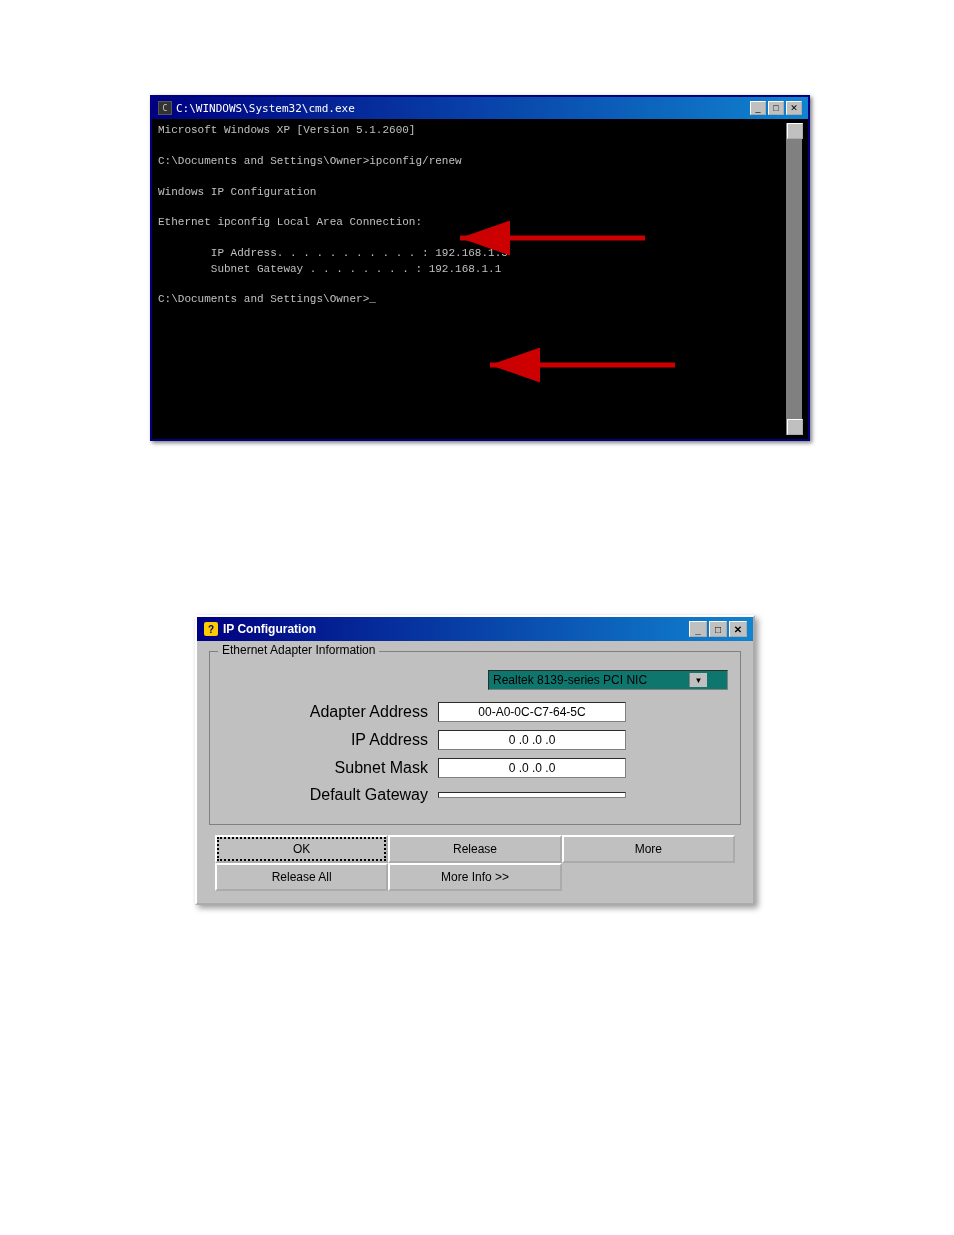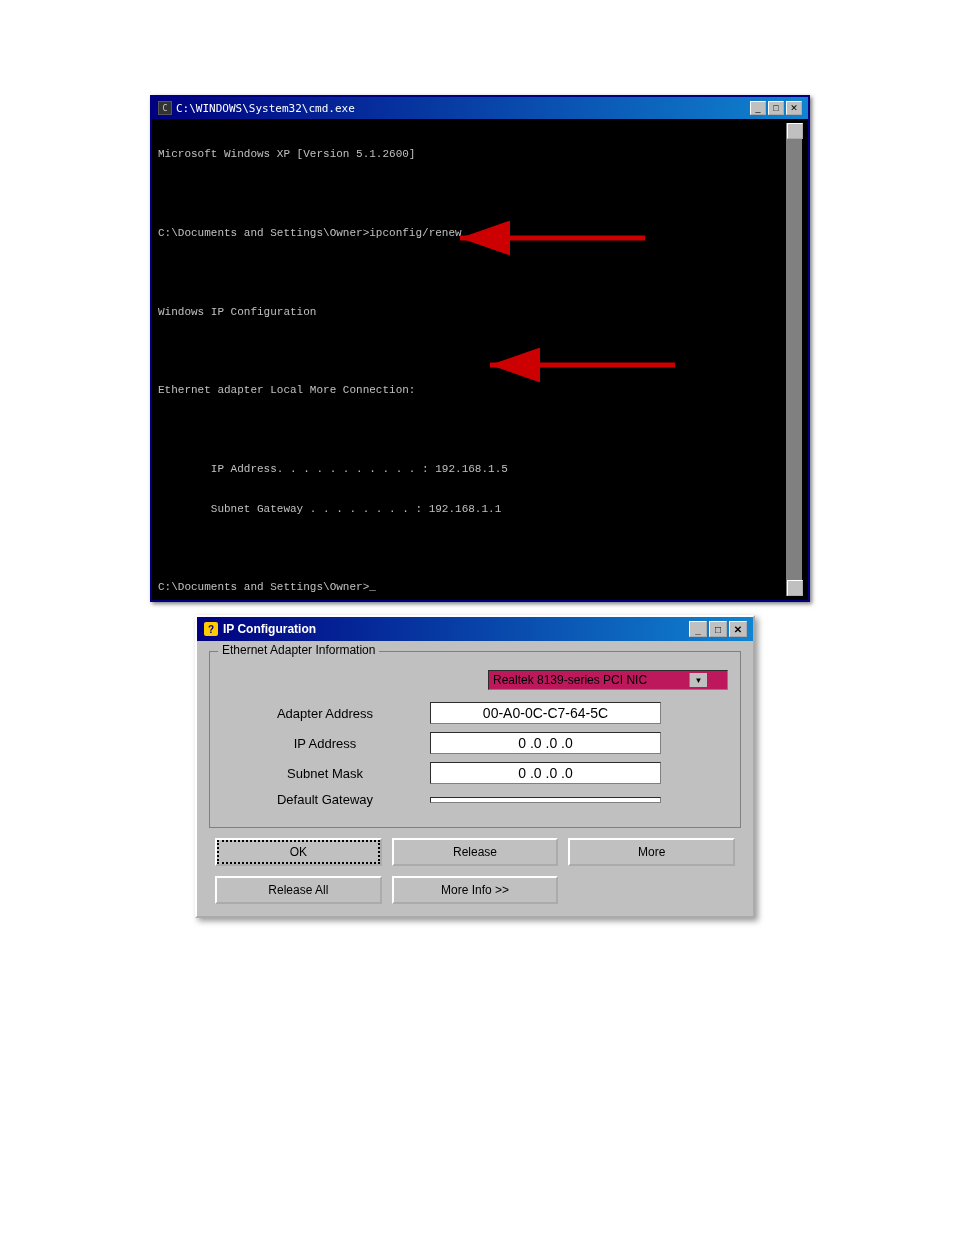--- a/index.html
+++ b/index.html
@@ -96,21 +96,20 @@
       font-size: 8px;
       cursor: pointer;
     }
     .cmd-scrollbar-track {
       flex: 1;
       background: #808080;
     }
     .cmd-line {
       line-height: 1.4;
       white-space: pre;
-      margin-top: 24px;
     }
 
     
     .arrow-right {
       position: absolute;
       pointer-events: none;
     }
 
     
     .ip-dialog {
@@ -153,42 +152,42 @@
       align-items: center;
       justify-content: center;
       color: #000;
       cursor: pointer;
     }
     .ip-body {
       padding: 10px 12px 12px 12px;
     }
     .ip-group {
       border: 1px solid #808080;
-      padding: 10px 12px 12px 20px;
+      padding: 10px 12px 12px 28px;
       margin-bottom: 10px;
       position: relative;
     }
     .ip-group-label {
       position: absolute;
       top: -9px;
       left: 8px;
       background: #c0c0c0;
       padding: 0 4px;
       font-size: 12px;
       font-family: Arial, sans-serif;
     }
     .ip-adapter-row {
       display: flex;
       justify-content: flex-end;
       margin-bottom: 12px;
       margin-top: 8px;
     }
     .ip-dropdown {
       width: 240px;
-      background: #be185d;
+      background: #0f766e;
       border: 1px inset #808080;
       padding: 2px 20px 2px 4px;
       font-size: 12px;
       font-family: Arial, sans-serif;
       position: relative;
       display: flex;
       align-items: center;
       justify-content: space-between;
       cursor: pointer;
     }
@@ -202,38 +201,38 @@
       justify-content: center;
       font-size: 8px;
     }
     .ip-field-row {
       display: flex;
       align-items: center;
       margin-bottom: 8px;
     }
     .ip-field-label {
       width: 200px;
-      text-align: center;
-      font-size: 13px;
+      text-align: right;
+      font-size: 16px;
       font-family: Arial, sans-serif;
       padding-right: 10px;
     }
     .ip-field-value {
-      width: 231px;
+      width: 188px;
       background: white;
       border: 1px inset #808080;
       padding: 2px 4px;
-      font-size: 14px;
+      font-size: 12px;
       font-family: Arial, sans-serif;
       text-align: center;
     }
     .ip-buttons {
       display: grid;
       grid-template-columns: repeat(3, 1fr);
-      gap: 10px;
+      gap: 0;
       padding: 0 6px;
     }
     .ip-btn {
       background: #c0c0c0;
       border: 2px outset #fff;
       padding: 5px 10px;
       font-size: 12px;
       font-family: Arial, sans-serif;
       cursor: pointer;
       text-align: center;
@@ -265,21 +264,21 @@
   </div>
   <div class="cmd-body">
     <div class="cmd-content">
 
     <div class="cmd-line">Microsoft Windows XP [Version 5.1.2600]</div>
         <div class="cmd-line"> </div>
         <div class="cmd-line">C:\Documents and Settings\Owner&gt;ipconfig/renew</div>
         <div class="cmd-line"> </div>
         <div class="cmd-line">Windows IP Configuration</div>
         <div class="cmd-line"> </div>
-        <div class="cmd-line">Ethernet adapter Local More Connection:</div>
+        <div class="cmd-line">Ethernet ipconfig Local Area Connection:</div>
         <div class="cmd-line"> </div>
         <div class="cmd-line">        IP Address. . . . . . . . . . . : 192.168.1.5</div>
         <div class="cmd-line">        Subnet Gateway . . . . . . . . : 192.168.1.1</div>
         <div class="cmd-line"> </div>
         <div class="cmd-line">C:\Documents and Settings\Owner&gt;_</div>
       </div>
     <div class="cmd-scrollbar">
       <div class="cmd-scrollbar-btn">▲</div>
       <div class="cmd-scrollbar-track"></div>
       <div class="cmd-scrollbar-btn">▼</div>

